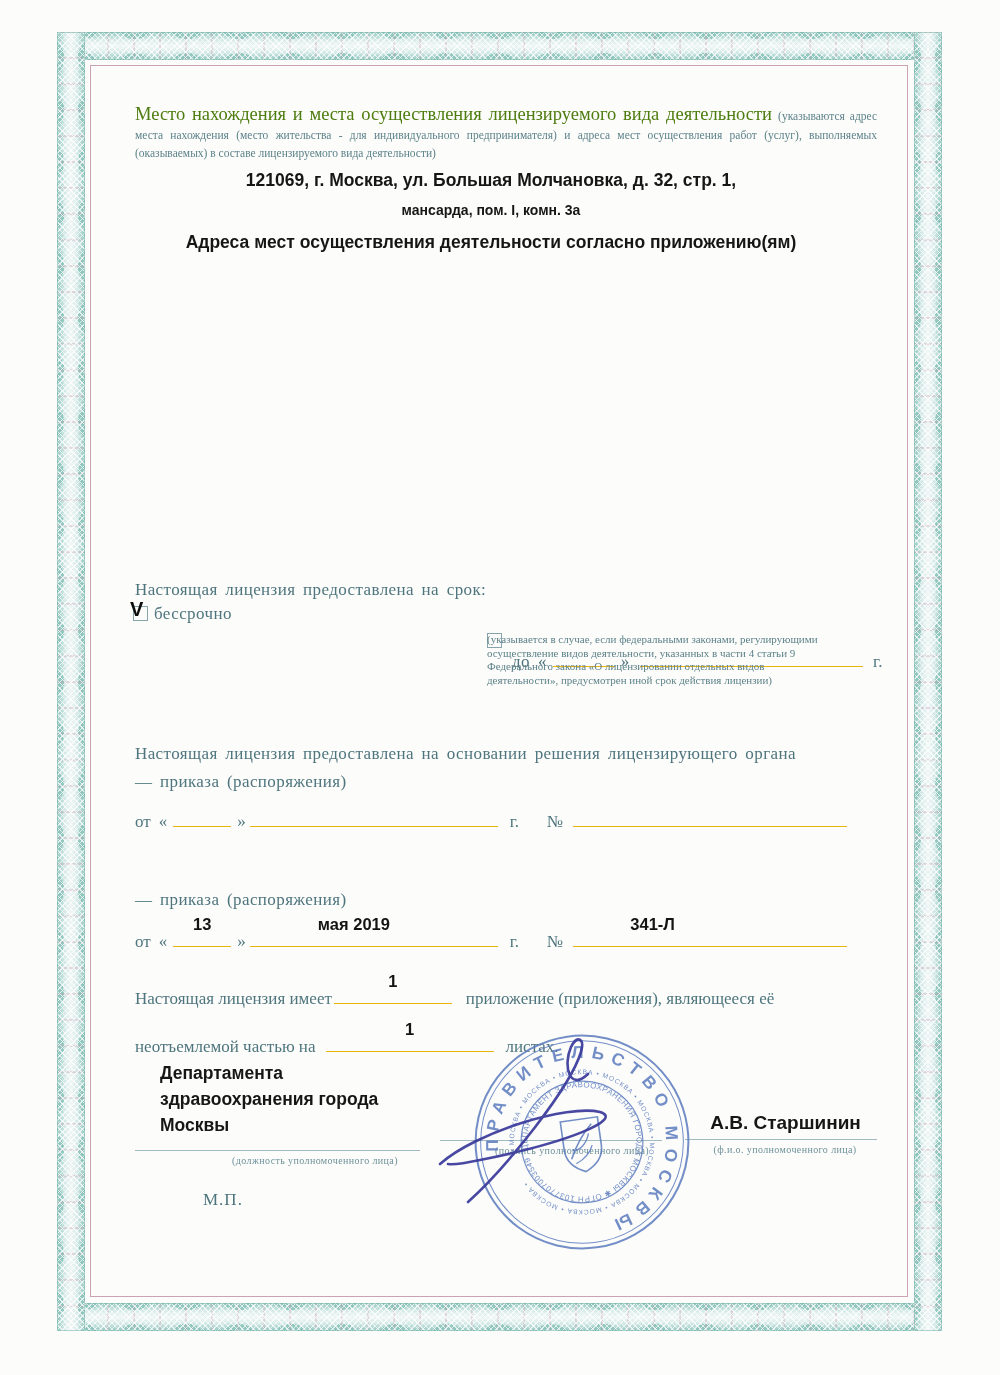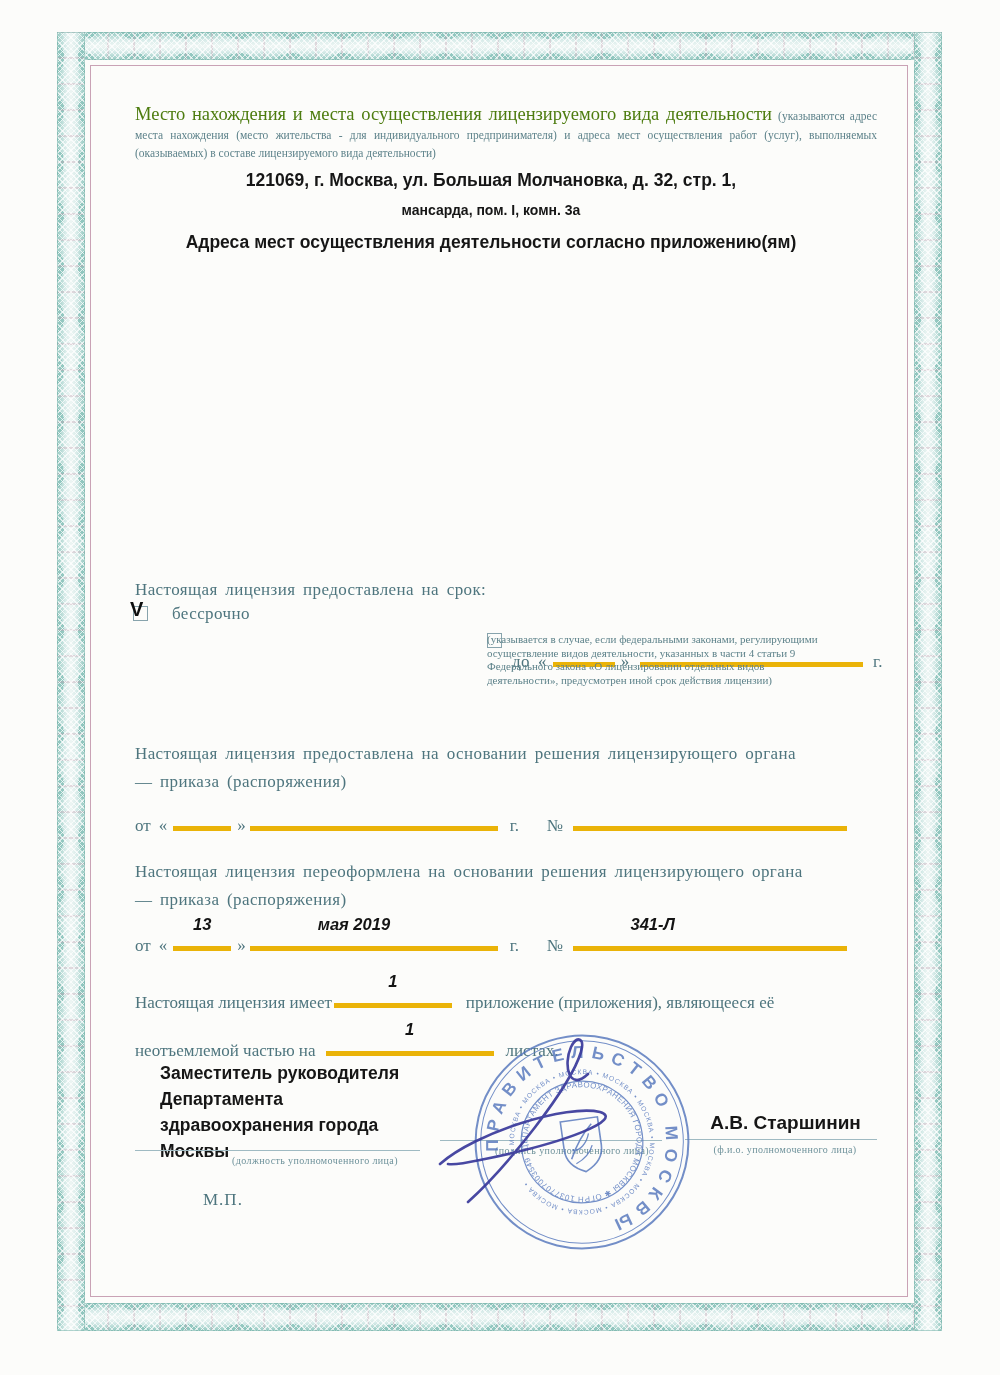--- a/index.html
+++ b/index.html
@@ -35,21 +35,21 @@
   .band-left{top:32px;bottom:44px;left:57px;width:28px;}
   .band-right{top:32px;bottom:44px;right:58px;width:28px;}
   .inner-frame{position:absolute;top:65px;left:90px;right:92px;bottom:78px;border:1px solid #c9a2b5;pointer-events:none;}
   .serif-lg{font-family:"Liberation Serif",serif;font-size:18.5px;color:#4d7c0f;}
   .serif-sm{font-family:"Liberation Serif",serif;font-size:11.5px;color:#5d828a;}
   .body-line{font-family:"Liberation Serif",serif;font-size:17px;color:#4e757e;letter-spacing:.4px;word-spacing:3px;}
   .typed{font-family:"Liberation Sans",sans-serif;font-weight:bold;color:#161616;}
   .caption{font-family:"Liberation Serif",serif;font-size:10px;color:#6d919a;text-align:center;letter-spacing:.4px;}
   .abs{position:absolute;}
 
-  .blank{display:inline-block;position:relative;border-bottom:5px solid #eab308;height:1.05em;vertical-align:baseline;font-style:italic;}
+  .blank{display:inline-block;position:relative;border-bottom:1px solid #eab308;height:1.05em;vertical-align:baseline;}
   .fill{position:absolute;bottom:12px;white-space:nowrap;font-family:"Liberation Sans",sans-serif;font-weight:bold;font-size:16.5px;color:#141414;}
   .fill-c{left:50%;transform:translateX(-50%);}
 
   .cb{display:inline-block;width:13px;height:13px;border:1.4px solid #87a3ac;position:relative;top:2px;background:transparent;}
   .cb .vmark{position:absolute;left:-4px;top:-9px;font-family:"Liberation Sans",sans-serif;font-weight:bold;font-size:20px;color:#0d0d0d;}
 
   .form-row{position:absolute;left:135px;width:712px;display:flex;align-items:baseline;font-family:"Liberation Serif",serif;font-size:17px;color:#4e757e;}
   .form-row .sp{flex:0 0 auto;}
 
   .sig-line{position:absolute;border-bottom:1px solid #9fbac2;}
@@ -74,21 +74,21 @@
   </div>
 
   <div class="abs typed" style="left:135px;top:170px;width:712px;text-align:center;font-size:17.5px;">121069, г. Москва, ул. Большая Молчановка, д. 32, стр. 1,</div>
   <div class="abs typed" style="left:135px;top:202px;width:712px;text-align:center;font-size:14px;">мансарда, пом. I, комн. 3а</div>
   <div class="abs typed" style="left:135px;top:232px;width:712px;text-align:center;font-size:17.5px;">Адреса мест осуществления деятельности согласно приложению(ям)</div>
 
   <div class="abs body-line" style="left:135px;top:580px;">Настоящая лицензия предоставлена на срок:</div>
 
   <div class="abs" style="left:133px;top:604px;">
     <span class="cb"><span class="vmark">V</span></span>
-    <span class="body-line" style="margin-left:20px;">бессрочно</span>
+    <span class="body-line" style="margin-left:2px;">бессрочно</span>
   </div>
 
   <div class="abs" style="left:487px;top:604px;width:396px;display:flex;align-items:baseline;" class2="">
     <span class="cb" style="align-self:center;"></span>
     <span class="body-line" style="margin-left:10px;margin-top:48px;">до</span>
     <span class="body-line" style="margin-left:8px;">«</span>
     <span class="blank" style="width:62px;margin:0 6px;"></span>
     <span class="body-line">»</span>
     <span class="blank" style="flex:1;margin:0 10px;"></span>
     <span class="body-line">г.</span>
@@ -106,21 +106,21 @@
     <span class="sp" style="margin-left:8px;">«</span>
     <span class="blank" style="width:58px;margin:0 6px;"></span>
     <span class="sp">»</span>
     <span class="blank" style="width:248px;margin:0 12px 0 4px;"></span>
     <span class="sp">г.</span>
     <span class="sp" style="margin-left:28px;">№</span>
     <span class="blank" style="flex:1;margin-left:10px;"></span>
   </div>
 
   <div class="abs body-line" style="left:135px;top:858px;width:740px;text-align:justify;text-align-last:left;line-height:28px;">
-    <span>Настоящая лицензия переоформлена на основании решения лицензирующего органа</span><br>
+    <br>
     <span>— приказа (распоряжения)</span>
   </div>
 
   <div class="form-row" style="top:928px;">
     <span class="sp">от</span>
     <span class="sp" style="margin-left:8px;">«</span>
     <span class="blank" style="width:58px;margin:0 6px;">
       <span class="fill fill-c">13</span>
     </span>
     <span class="sp">»</span>
@@ -144,21 +144,20 @@
 
   <div class="form-row" style="top:1033px;">
     <span class="sp">неотъемлемой частью на</span>
     <span class="blank" style="width:168px;margin:0 12px 0 10px;">
       <span class="fill fill-c">1</span>
     </span>
     <span class="sp">листах.</span>
   </div>
 
   <div class="abs typed" style="left:160px;top:1060px;width:280px;font-size:17.5px;line-height:26px;">
-    <div>Заместитель руководителя</div>
     <div>Департамента</div>
     <div>здравоохранения города</div>
     <div>Москвы</div>
   </div>
   <div class="sig-line" style="left:135px;top:1150px;width:285px;"></div>
   <div class="abs caption" style="left:195px;top:1155px;width:240px;">(должность уполномоченного лица)</div>
 
   <div class="sig-line" style="left:440px;top:1140px;width:222px;"></div>
   <div class="abs caption" style="left:482px;top:1145px;width:180px;">(подпись уполномоченного лица)</div>
 

